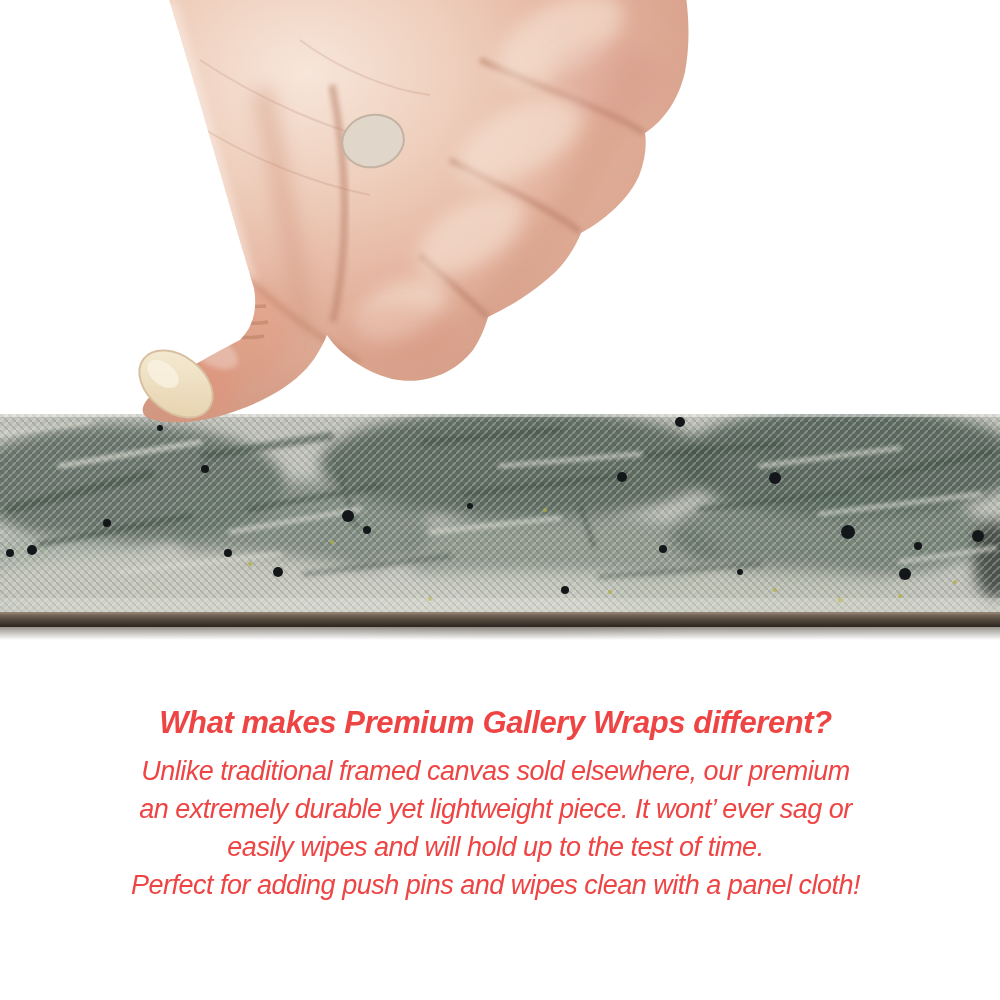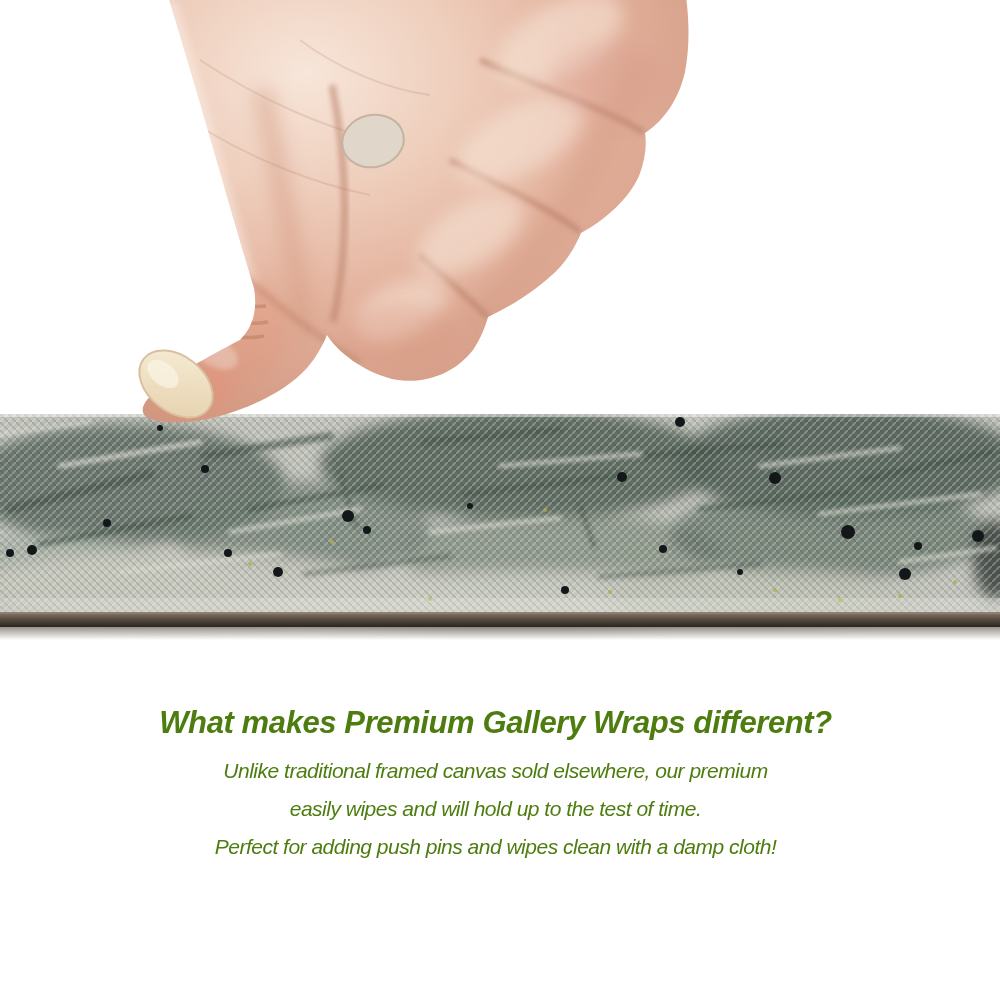--- a/index.html
+++ b/index.html
@@ -6,28 +6,28 @@
   .stage{
     position:relative;width:1000px;height:1000px;background:#ffffff;
     overflow:hidden;font-family:"Liberation Sans",sans-serif;
   }
   .photo-area{position:absolute;top:0;left:0;width:1000px;height:660px;}
   .canvas-strip{position:absolute;top:414px;left:0;width:1000px;height:226px;z-index:2;}
   .hand-layer{position:absolute;top:0;left:0;width:1000px;height:440px;z-index:3;}
   .canvas-strip svg,.hand-layer svg{display:block;width:100%;height:100%;}
   .caption{
     position:absolute;top:704px;left:0;width:991px;text-align:center;
-    color:#4d7c0f;font-style:italic;z-index:1;
+    color:#ef4444;font-style:italic;z-index:1;
   }
   .caption-heading{
     font-size:31px;font-weight:700;letter-spacing:-0.4px;line-height:38px;
     margin:0 0 10px 0;
   }
   .caption-line{
-    font-size:21px;font-weight:400;letter-spacing:-0.5px;line-height:38px;
+    font-size:27px;font-weight:400;letter-spacing:-0.5px;line-height:38px;
     margin:0;
   }
 </style>
 </head>
 <body>
 
 <div class="stage">
 
   <div class="photo-area">
 
@@ -241,17 +241,18 @@
         <ellipse cx="163" cy="374" rx="18" ry="11" transform="rotate(38 163 374)" fill="#fbf5e6" opacity="0.7"></ellipse>
 
         <ellipse cx="214" cy="352" rx="26" ry="14" transform="rotate(28 214 352)" fill="#ffffff" opacity="0.28" filter="url(#hb2)"></ellipse>
       </svg>
     </div>
   </div>
 
   <div class="caption">
     <h2 class="caption-heading">What makes Premium Gallery Wraps different?</h2>
     <p class="caption-line">Unlike traditional framed canvas sold elsewhere, our premium</p>
+    <p class="caption-line">an extremely durable yet lightweight piece. It wont’ ever sag or</p>
     <p class="caption-line">easily wipes and will hold up to the test of time.</p>
-    <p class="caption-line">Perfect for adding push pins and wipes clean with a damp cloth!</p>
+    <p class="caption-line">Perfect for adding push pins and wipes clean with a panel cloth!</p>
   </div>
 
 </div>
 
 </body></html>

